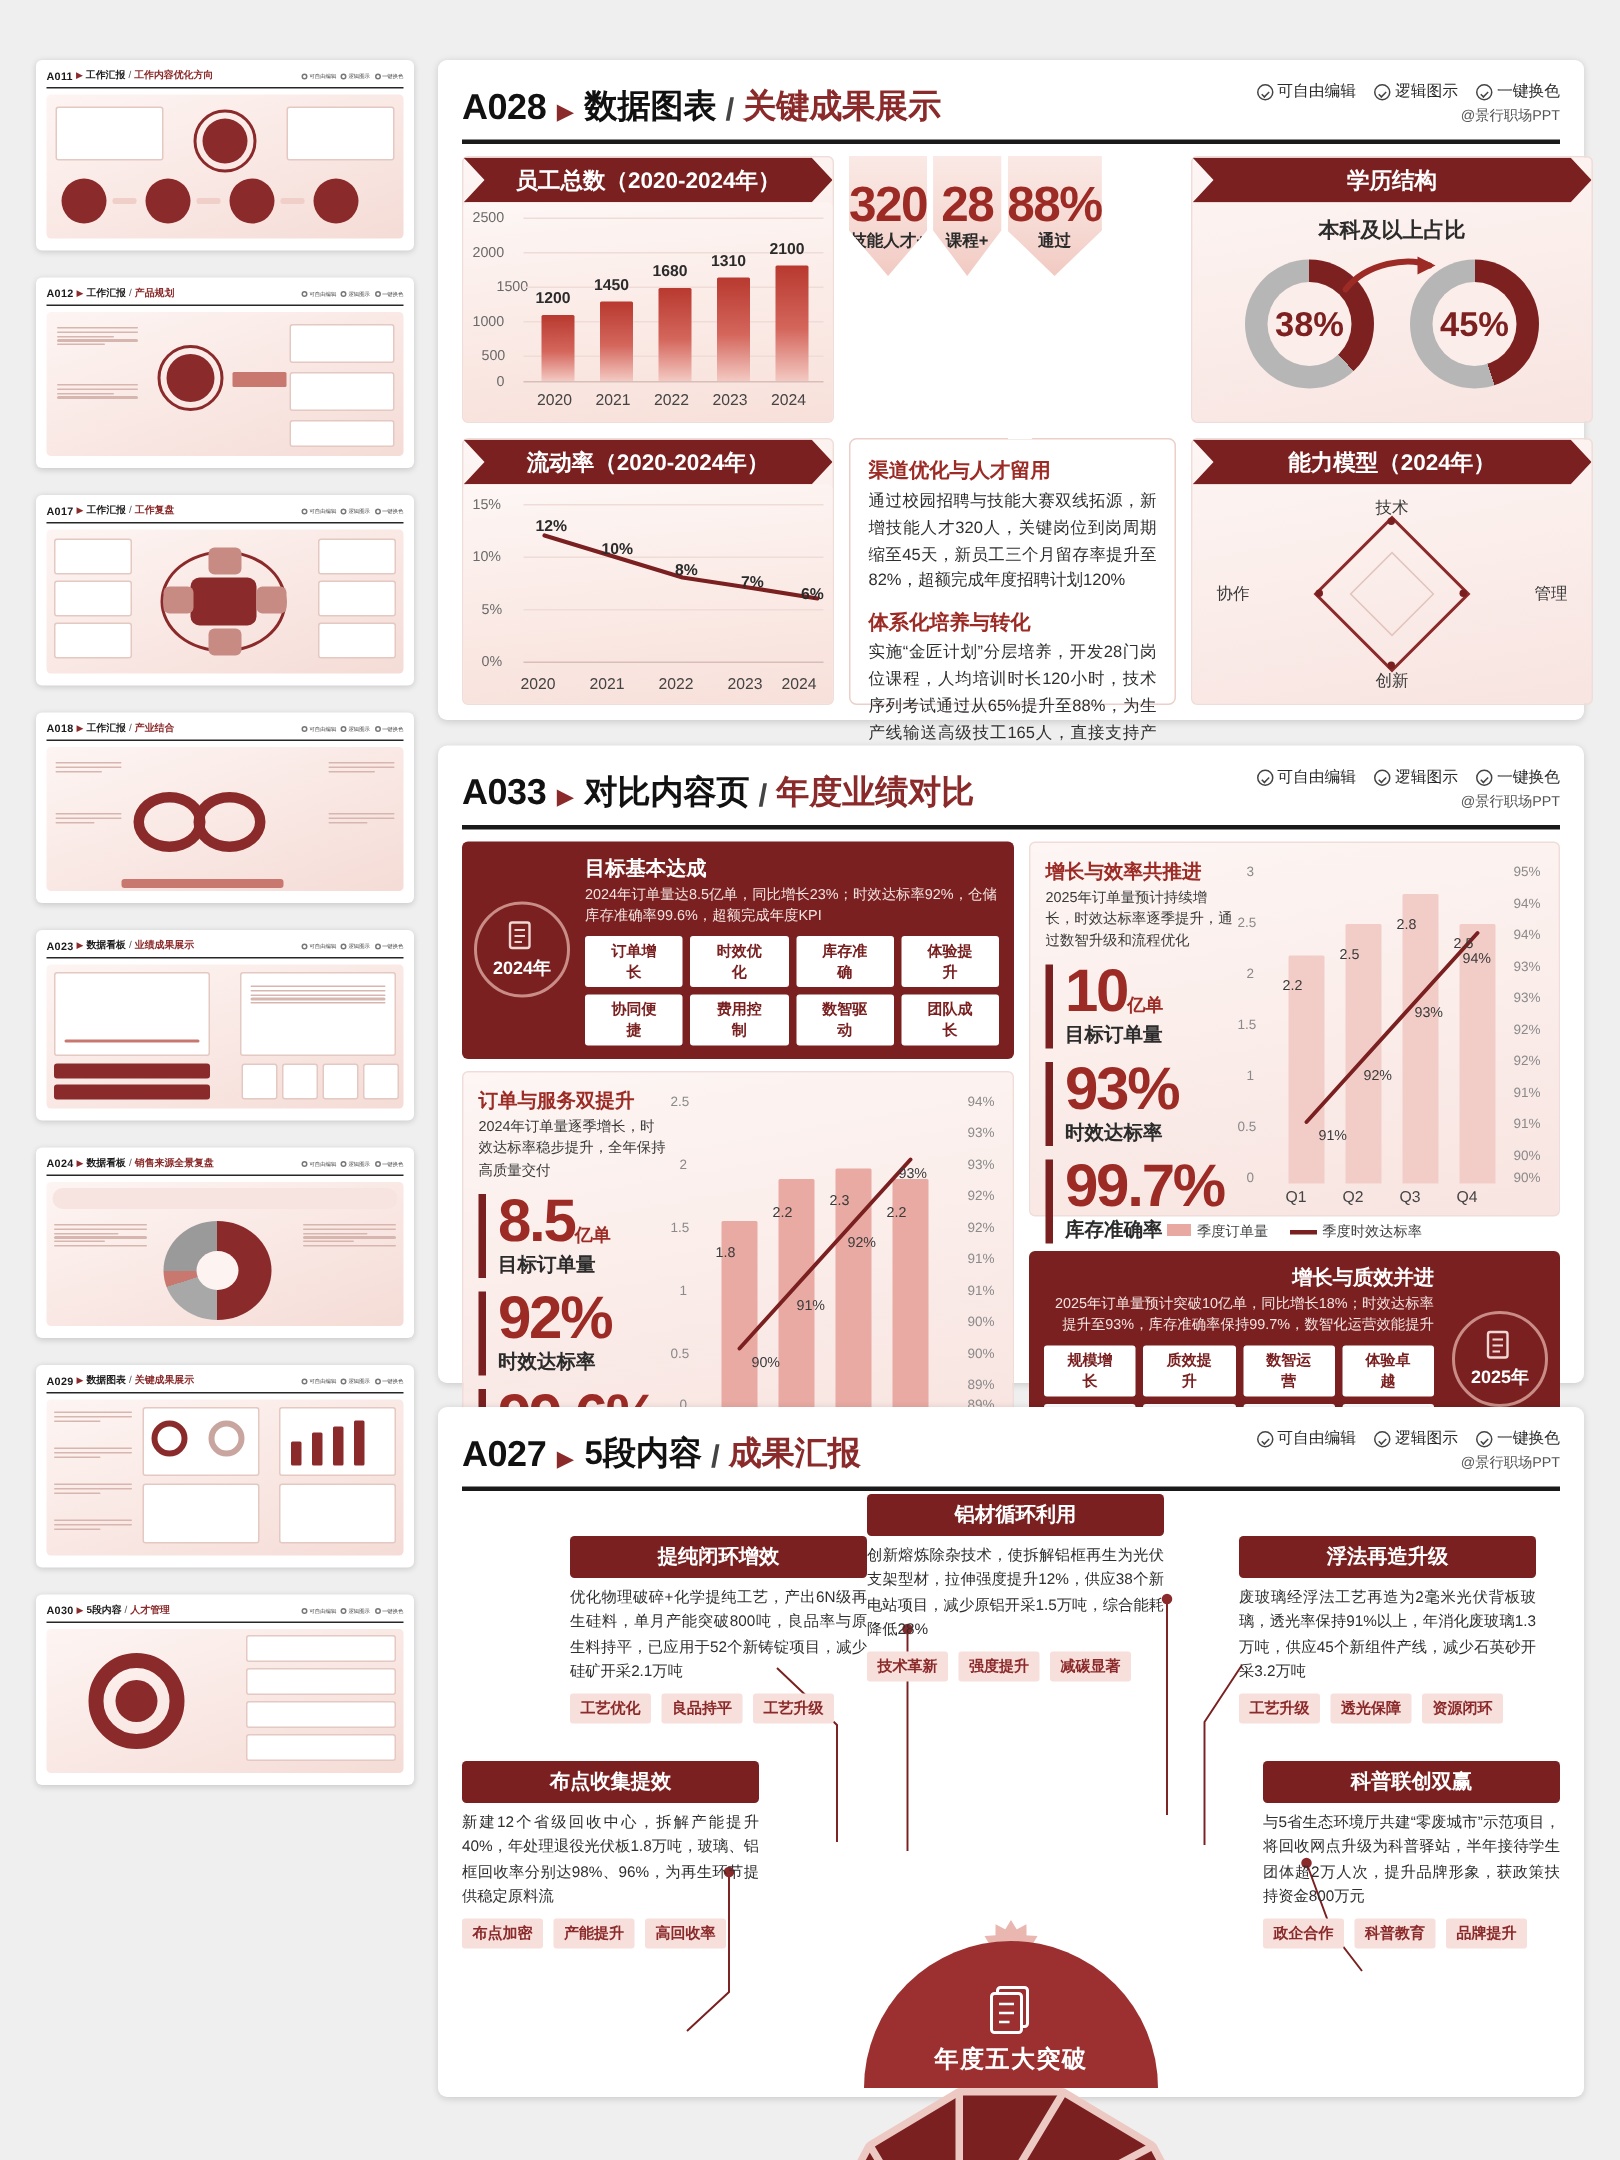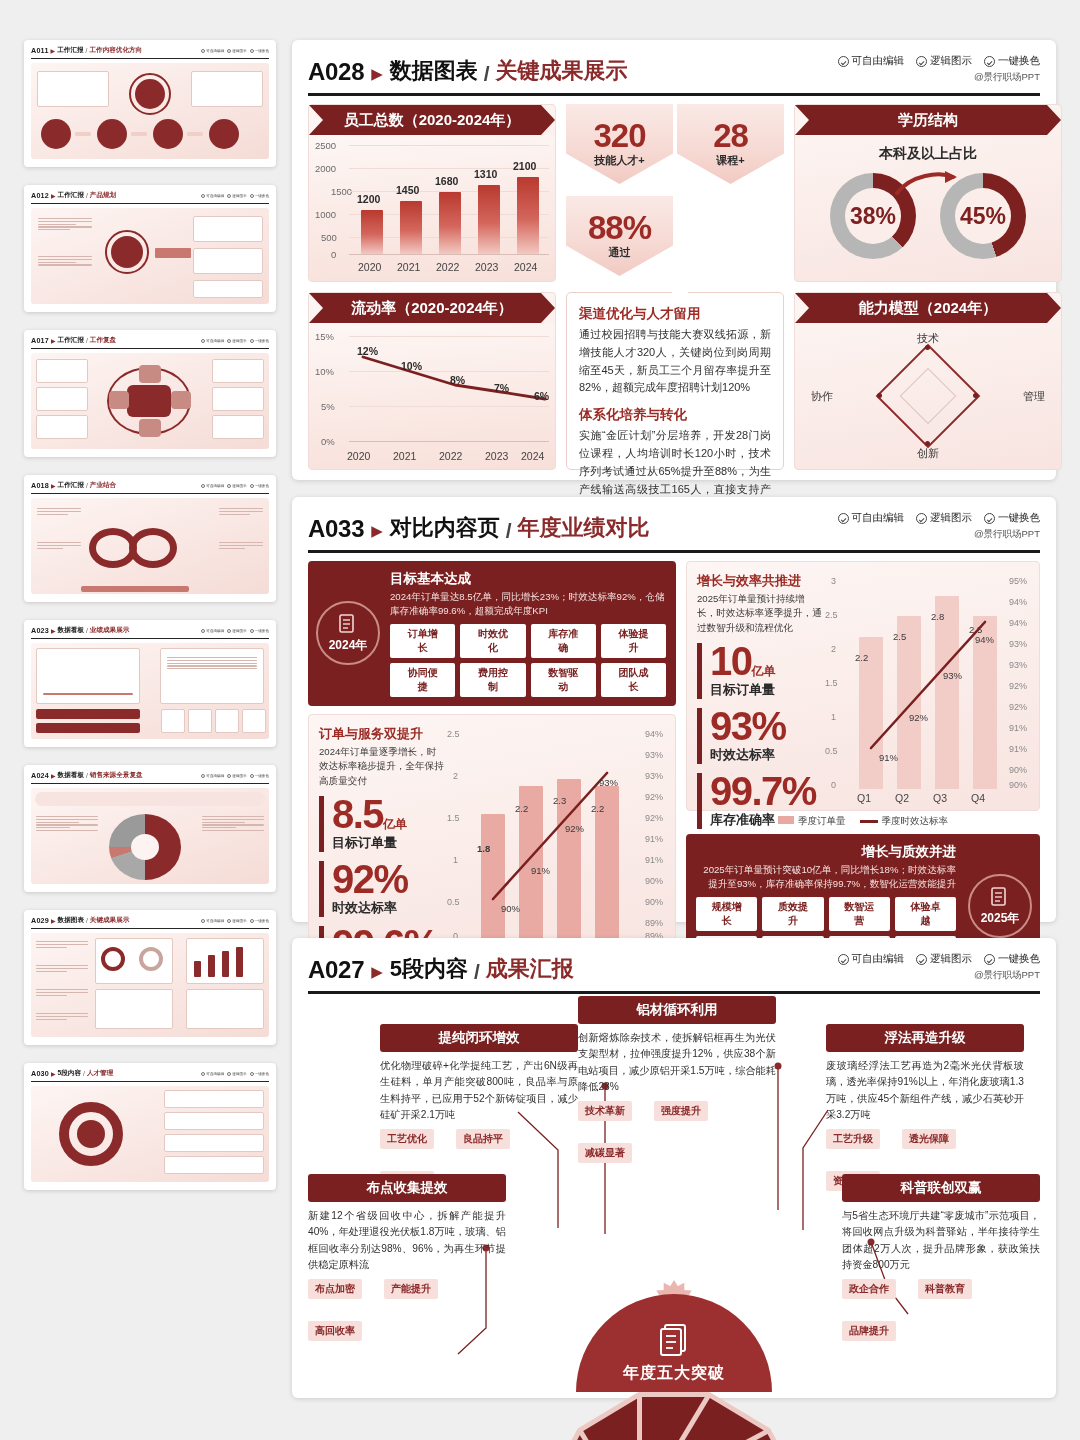--- a/index.html
+++ b/index.html
@@ -65,21 +65,21 @@
   .chartbox { position:relative; background:linear-gradient(175deg,#fdf7f5 0%,#fbece8 45%,#f8e0da 100%); border-radius:3px; }
   .axis-lab { position:absolute; font-size:9.5px; color:#6a6a6a; }
   .gridline { position:absolute; height:1px; background:#efdcd7; }
 
   .bar { position:absolute; bottom:0; width:22px; border-radius:1px 1px 0 0;
       background:linear-gradient(180deg,#b8392f 0%,#d4665c 55%,#f3c9c2 100%); }
   .barlab { position:absolute; font-size:10.5px; font-weight:bold; color:#2b2b2b; }
   .xlab { position:absolute; font-size:10.5px; color:#444; }
 
   
-  .kpis { display:grid; grid-template-columns:1fr 1fr; grid-template-rows:1fr 1fr; gap:6px 4px; align-content:start; }
+  .kpis { display:grid; grid-template-columns:1fr 1fr 1fr 1fr; grid-template-rows:1fr 1fr; gap:6px 4px; align-content:start; }
   .kpi { position:relative; height:80px; display:flex; flex-direction:column; align-items:center; justify-content:center;
     background:linear-gradient(180deg,#fae9e5 0%,#f6d9d3 60%,#f1cac2 100%);
     clip-path:polygon(0 0,100% 0,100% 62%,50% 100%,0 62%); }
   .kpi .v { font-size:33px; font-weight:bold; color:#9c2b25; line-height:.95; letter-spacing:-1px; }
   .kpi .l { font-size:11px; font-weight:bold; color:#2b2b2b; margin-top:1px; }
   .kpi .tail { position:absolute; left:14%; right:14%; bottom:-9px; height:10px;
     background:linear-gradient(180deg,#f6dbd6,#fdf3f1); clip-path:polygon(0 0,100% 0,50% 100%); opacity:.8; }
 
   
   .donut { width:86px; height:86px; border-radius:50%; position:relative; }
@@ -130,21 +130,21 @@
   .bar2 { position:absolute; bottom:0; width:24px; background:#e8aaa3; border-radius:1px 1px 0 0; }
   .bar3 { position:absolute; bottom:0; width:24px; background:#f2cdc8; border-radius:1px 1px 0 0; }
   .ptlab { position:absolute; font-size:9.5px; color:#3a3a3a; }
   .ylab2 { position:absolute; font-size:9px; color:#8a8a8a; }
 
   
   .c3wrap { position:absolute; left:16px; top:60px; right:16px; bottom:10px; }
   .seg { position:absolute; width:198px; }
   .seg-h { background:#7a2020; color:#fff; font-size:13.5px; font-weight:bold; text-align:center; border-radius:3px; padding:5px 0; }
   .seg-p { font-size:10.2px; line-height:1.6; color:#2f2f2f; margin-top:6px; text-align:justify; }
-  .chips { display:flex; gap:22px; margin-top:6px; flex-wrap:wrap; }
+  .chips { display:flex; gap:7px; margin-top:6px; flex-wrap:wrap; }
   .chip { background:#f7dfdb; color:#8b2a2a; font-size:10px; font-weight:bold; border-radius:2px; padding:3px 7px; }
 
   .fan { position:absolute; left:50%; bottom:-4px; transform:translateX(-50%); width:430px; height:215px; }
   .fanseg { position:absolute; left:50%; top:100%; width:74px; height:128px; transform-origin:50% 100%;
      background:#7a2020; border:5px solid #edc9c3; border-radius:3px; }
   .fanseg span { position:absolute; inset:0; display:flex; align-items:center; justify-content:center;
      color:#fff; font-size:17px; font-weight:bold; writing-mode:vertical-rl; letter-spacing:1px; padding-top:8px; }
   .hub { position:absolute; left:50%; bottom:0; transform:translateX(-50%); width:196px; height:98px;
      background:#9c3030; border-radius:98px 98px 0 0; display:flex; flex-direction:column; align-items:center; justify-content:flex-end; padding-bottom:8px; }
   .hub .ht { color:#fff; font-size:16px; font-weight:bold; letter-spacing:1px; }
@@ -750,21 +750,21 @@
 
           <div style="position:absolute;left:30px;right:32px;top:10px;height:205px;">
             <div class="bar2" style="left:6px;height:126px;"></div>
             <div class="bar2" style="left:44px;height:154px;"></div>
             <div class="bar2" style="left:82px;height:161px;"></div>
             <div class="bar2" style="left:120px;height:154px;"></div>
             <svg width="160" height="205" viewBox="0 0 160 205" style="position:absolute;left:0;top:0;">
               <polyline points="18,164 56,122 94,80 132,38" fill="none" stroke="#7a2020" stroke-width="2.6" stroke-linecap="round"></polyline>
             </svg>
           </div>
-          <div class="ptlab" style="left:32px;top:118px;font-weight:bold;">1.8</div>
+          <div class="ptlab" style="left:32px;top:105px;">1.8</div>
           <div class="ptlab" style="left:70px;top:78px;">2.2</div>
           <div class="ptlab" style="left:108px;top:70px;">2.3</div>
           <div class="ptlab" style="left:146px;top:78px;">2.2</div>
           <div class="ptlab" style="left:56px;top:178px;">90%</div>
           <div class="ptlab" style="left:86px;top:140px;">91%</div>
           <div class="ptlab" style="left:120px;top:98px;">92%</div>
           <div class="ptlab" style="left:154px;top:52px;">93%</div>
           <div class="xlab" style="left:34px;top:218px;">Q1</div>
           <div class="xlab" style="left:72px;top:218px;">Q2</div>
           <div class="xlab" style="left:110px;top:218px;">Q3</div>

